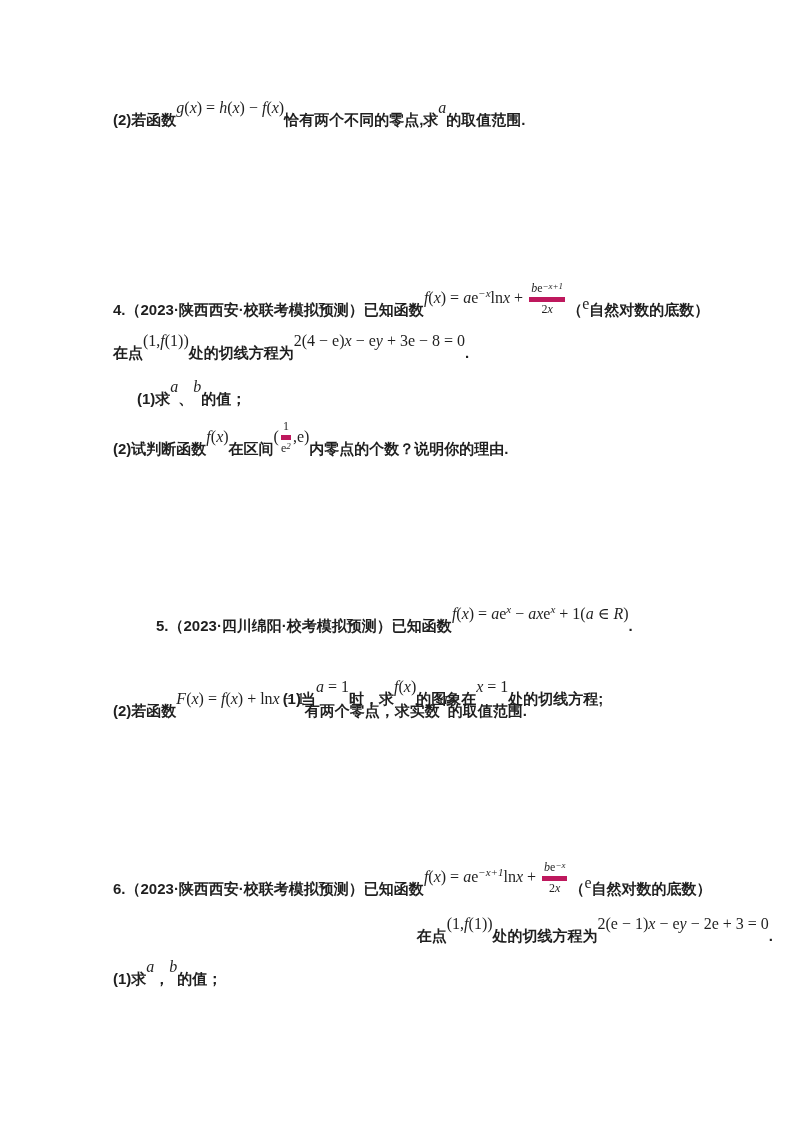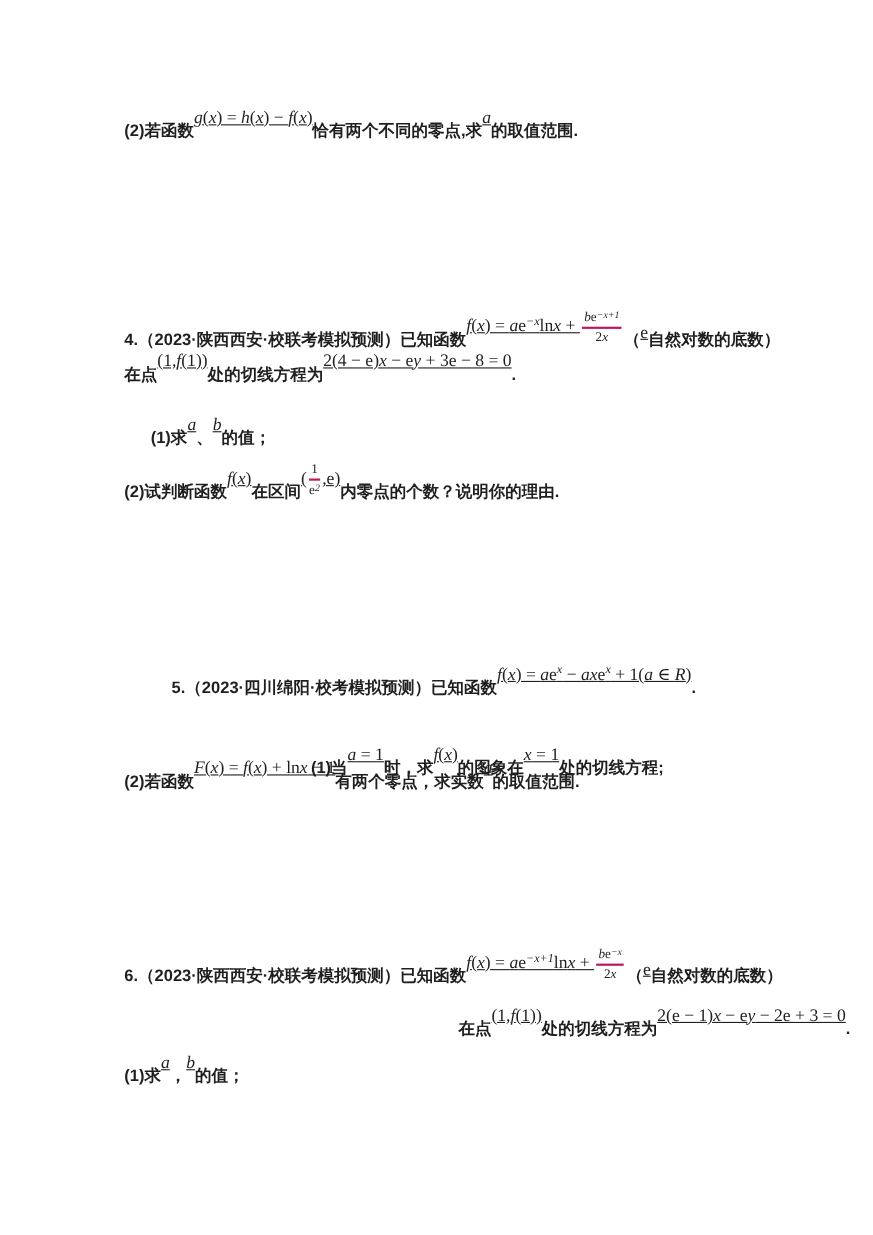--- a/index.html
+++ b/index.html
@@ -15,21 +15,21 @@
     position:absolute;
     left:113px;
     width:660px;
     font-size:15px;
     line-height:22px;
     white-space:nowrap;
   }
   
   [data-name="line-prev-q2"]   { top:97px; }
   [data-name="line-p4-intro"]  { top:281px; }
-  [data-name="line-p4-tangent"]{ top:318px; }
+  [data-name="line-p4-tangent"]{ top:330px; }
   [data-name="line-p4-q1"]     { top:376px;margin-left:24px; }
   [data-name="line-p4-q2"]     { top:420px; }
   [data-name="line-p5-intro"]  { top:598px;margin-left:43px; }
   [data-name="line-p5-q1"]     { top:676px;text-align:center; }
   [data-name="line-p5-q2"]     { top:688px; }
   [data-name="line-p6-intro"]  { top:860px; }
   [data-name="line-p6-tangent"]{ top:913px;text-align:right; }
   [data-name="line-p6-q1"]     { top:956px; }
 
   .cn { font-family:"Liberation Sans","DejaVu Sans",sans-serif;font-weight:bold; }
@@ -40,35 +40,35 @@
   .mr {
     font-family:"Liberation Serif","DejaVu Serif",serif;
     font-size:16px;
   }
   .sup {
     font-family:"Liberation Serif","DejaVu Serif",serif;
     font-style:italic;
     font-size:11px;
     vertical-align:6px;
   }
-  .mgroup { display:inline-block;text-decoration:underline; }
+  .mgroup { display:inline-block; }
   .raised    { vertical-align:12px; }
   .raised-sm { vertical-align:6px; }
   .frac {
     display:inline-block;
     vertical-align:middle;
     text-align:center;
     font-family:"Liberation Serif","DejaVu Serif",serif;
     font-size:12px;
     line-height:1.15;
     margin:0 2px;
   }
   .frac .mi, .frac .mr { font-size:12px; }
   .frac .sup { font-size:9px; vertical-align:3px; }
-  .frac .num { display:block; border-bottom:2px solid #be185d; padding:0 2px 1px; }
+  .frac .num { display:block; border-bottom:5px solid #be185d; padding:0 2px 1px; }
   .frac .den { display:block; padding-top:1px; }
 </style>
 </head>
 <body>
 
 <div class="page" data-name="document-page">
   <div data-name="document-content">
       <div class="line" data-name="line-prev-q2"><span class="cn" data-name="text-run">(2)若函数</span><span class="mgroup raised" data-name="math-group"><span class="mi" data-name="math-var">g</span><span class="mr" data-name="math-roman">(</span><span class="mi" data-name="math-var">x</span><span class="mr" data-name="math-roman">) = </span><span class="mi" data-name="math-var">h</span><span class="mr" data-name="math-roman">(</span><span class="mi" data-name="math-var">x</span><span class="mr" data-name="math-roman">) − </span><span class="mi" data-name="math-var">f</span><span class="mr" data-name="math-roman">(</span><span class="mi" data-name="math-var">x</span><span class="mr" data-name="math-roman">)</span></span><span class="cn" data-name="text-run">恰有两个不同的零点,求</span><span class="mgroup raised" data-name="math-group"><span class="mi" data-name="math-var">a</span></span><span class="cn" data-name="text-run">的取值范围.</span></div>
       <div class="line" data-name="line-p4-intro"><span class="cn" data-name="text-run">4.（2023·陕西西安·校联考模拟预测）已知函数</span><span class="mgroup raised" data-name="math-group"><span class="mi" data-name="math-var">f</span><span class="mr" data-name="math-roman">(</span><span class="mi" data-name="math-var">x</span><span class="mr" data-name="math-roman">) = </span><span class="mi" data-name="math-var">a</span><span class="mr" data-name="math-roman">e</span><span class="sup" data-name="superscript">−x</span><span class="mr" data-name="math-roman">ln</span><span class="mi" data-name="math-var">x</span><span class="mr" data-name="math-roman"> + </span><span class="frac" data-name="fraction"><span class="num" data-name="fraction-numerator"><span class="mi" data-name="math-var">b</span><span class="mr" data-name="math-roman">e</span><span class="sup" data-name="superscript">−x+1</span></span><span class="den" data-name="fraction-denominator"><span class="mr" data-name="math-roman">2</span><span class="mi" data-name="math-var">x</span></span></span></span><span class="cn" data-name="text-run">（</span><span class="mgroup raised-sm" data-name="math-group"><span class="mr" data-name="math-roman">e</span></span><span class="cn" data-name="text-run">自然对数的底数）</span></div>
       <div class="line" data-name="line-p4-tangent"><span class="cn" data-name="text-run">在点</span><span class="mgroup raised" data-name="math-group"><span class="mr" data-name="math-roman">(1,</span><span class="mi" data-name="math-var">f</span><span class="mr" data-name="math-roman">(1))</span></span><span class="cn" data-name="text-run">处的切线方程为</span><span class="mgroup raised" data-name="math-group"><span class="mr" data-name="math-roman">2(4 − e)</span><span class="mi" data-name="math-var">x</span><span class="mr" data-name="math-roman"> − e</span><span class="mi" data-name="math-var">y</span><span class="mr" data-name="math-roman"> + 3e − 8 = 0</span></span><span class="cn" data-name="text-run">.</span></div>

